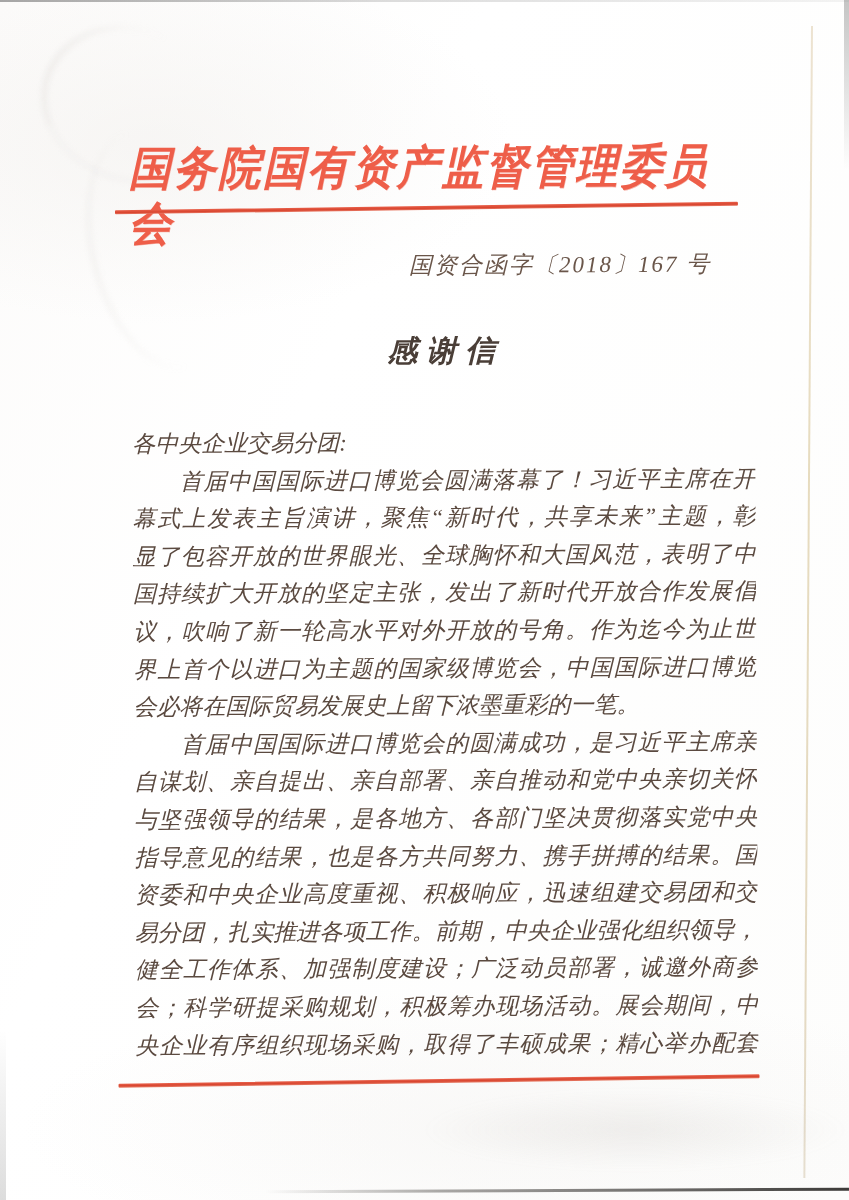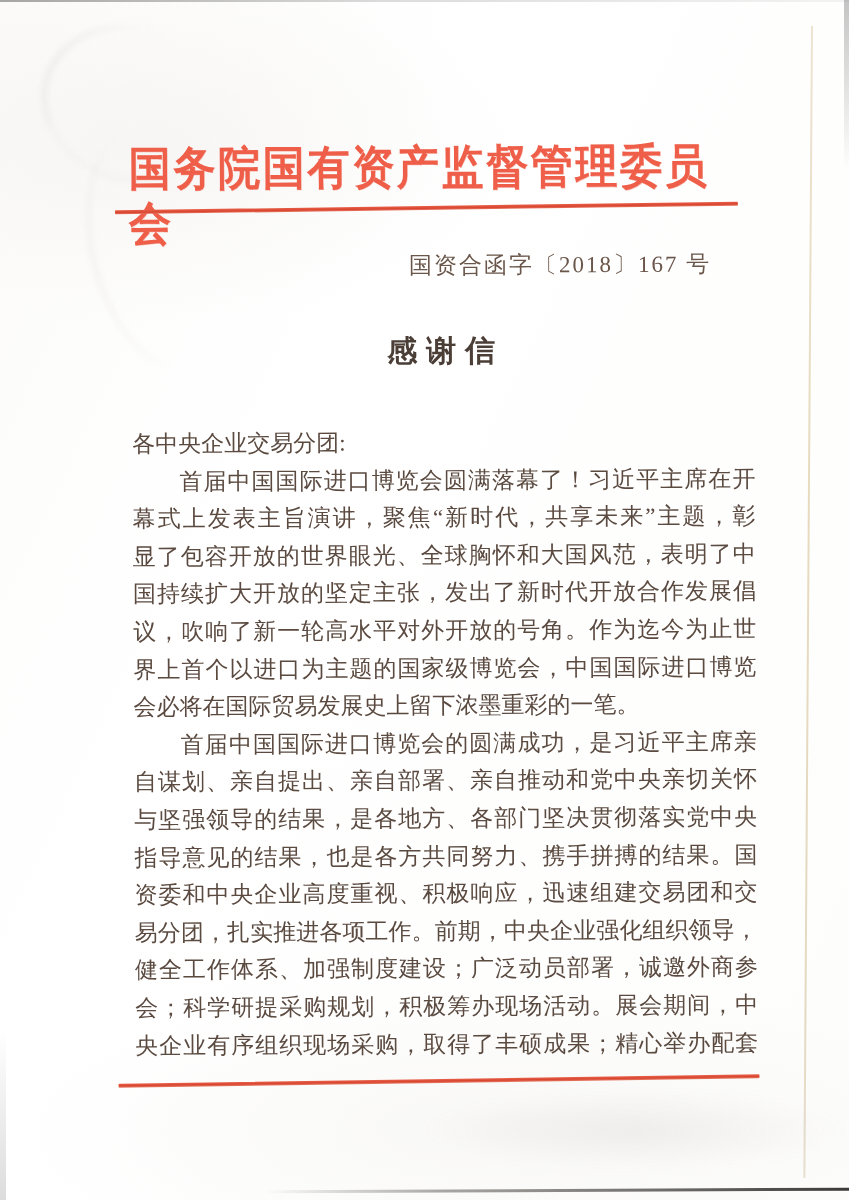--- a/index.html
+++ b/index.html
@@ -10,20 +10,21 @@
     position: relative; overflow: hidden;
   }
   .page {
     position: absolute; left: 0; top: 0;
     width: 849px; height: 1200px;
     background:
       radial-gradient(ellipse 600px 300px at 18% 12%, rgba(235,232,228,0.35), rgba(255,255,255,0) 60%),
       radial-gradient(ellipse 700px 200px at 60% 94%, rgba(215,210,205,0.14), rgba(255,255,255,0) 70%),
       linear-gradient(115deg, #fcfbfa 0%, #ffffff 35%, #fdfdfc 100%);
     overflow: hidden;
+    font-style: italic;
   }
   
   .top-edge-shadow {
     position: absolute; left: 0; top: 0; width: 849px; height: 2px;
     background: linear-gradient(to right, rgba(95,95,95,0.55), rgba(130,130,130,0.28) 45%, rgba(160,160,160,0.12));
   }
   .crease-a {
     position: absolute; left: 42px; top: 28px; width: 170px; height: 150px;
     border-left: 3px solid rgba(196,192,186,0.40);
     border-bottom: 2px solid rgba(205,201,196,0.25);

